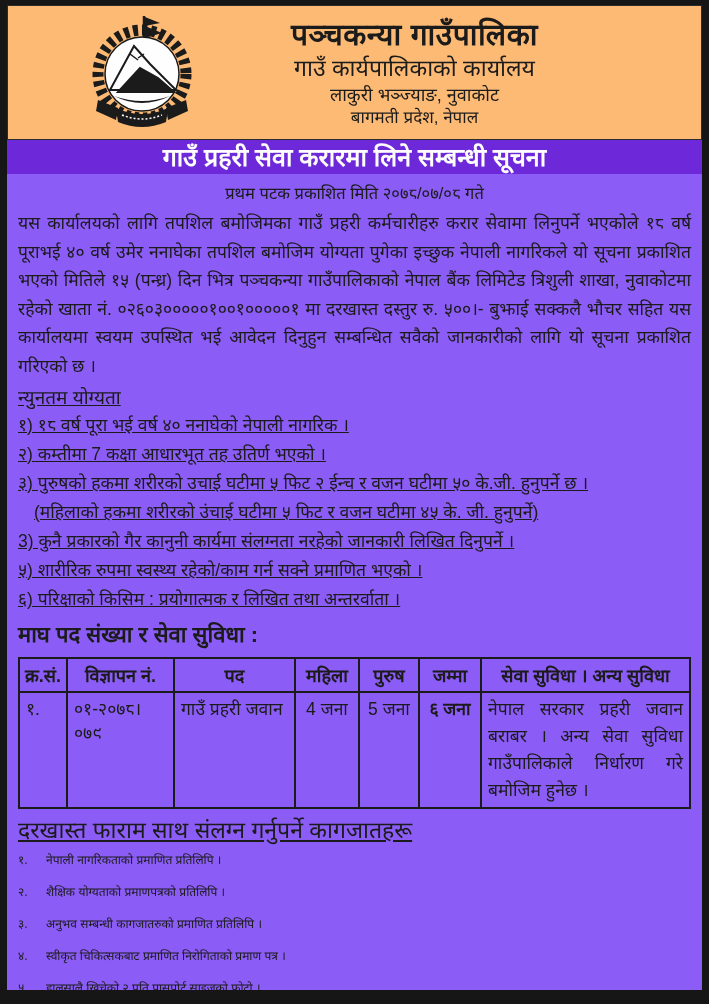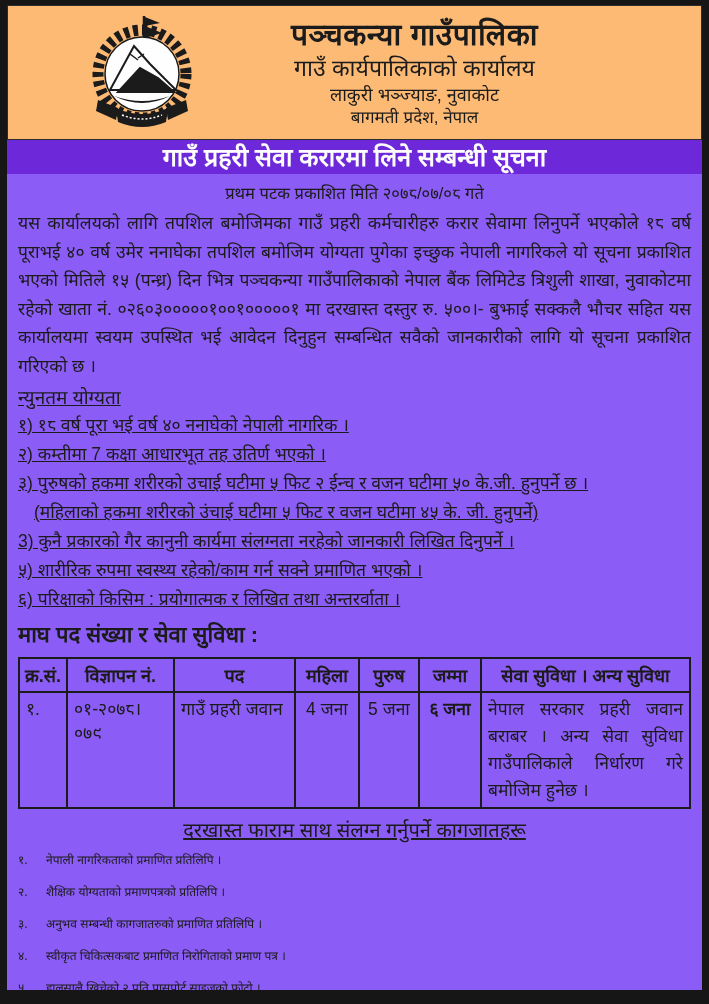--- a/index.html
+++ b/index.html
@@ -147,21 +147,21 @@
           <td>०१-२०७८।०७९</td>
           <td>गाउँ प्रहरी जवान</td>
           <td class="c-center">4 जना</td>
           <td class="c-center">5 जना</td>
           <td class="c-total">६ जना</td>
           <td class="c-fac">नेपाल सरकार प्रहरी जवान बराबर । अन्य सेवा सुविधा गाउँपालिकाले निर्धारण गरे बमोजिम हुनेछ ।</td>
         </tr>
       </tbody>
     </table>
 
-    <div class="sec-head-sm" style="font-size:20px; margin-top:8px;text-align:center;">दरखास्त फाराम साथ संलग्न गर्नुपर्ने कागजातहरू</div>
+    <div class="sec-head-sm" style="font-size:23px; margin-top:8px;">दरखास्त फाराम साथ संलग्न गर्नुपर्ने कागजातहरू</div>
 
     <div class="doc-item">
       <span class="num">१.</span><span>नेपाली नागरिकताको प्रमाणित प्रतिलिपि ।</span>
     </div>
     <div class="doc-item">
       <span class="num">२.</span><span>शैक्षिक योग्यताको प्रमाणपत्रको प्रतिलिपि ।</span>
     </div>
     <div class="doc-item">
       <span class="num">३.</span><span>अनुभव सम्बन्धी कागजातरुको प्रमाणित प्रतिलिपि ।</span>
     </div>

